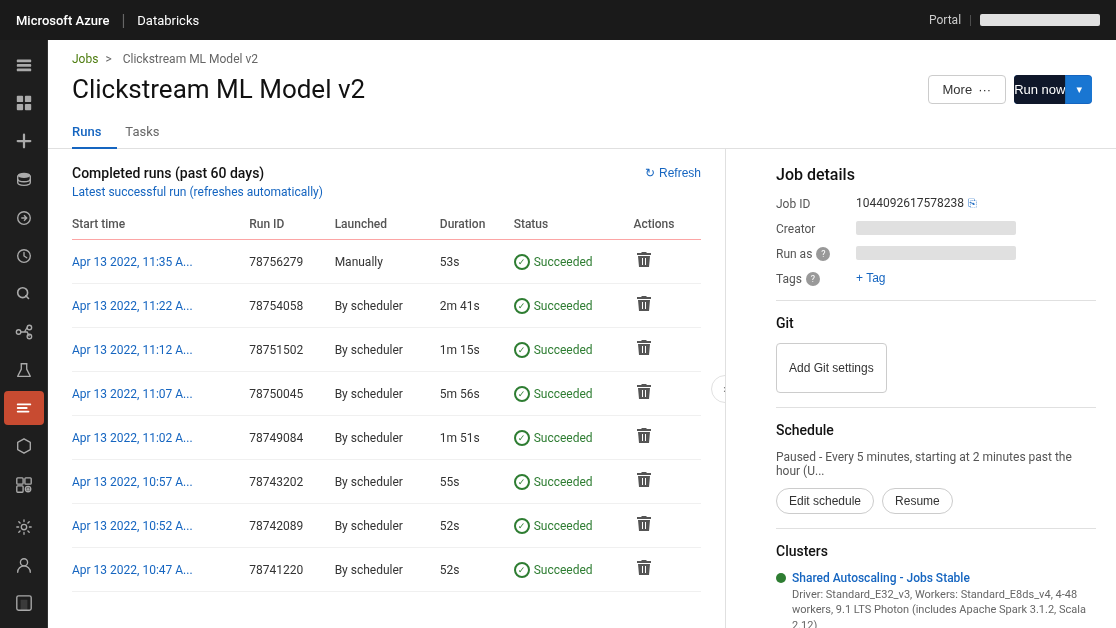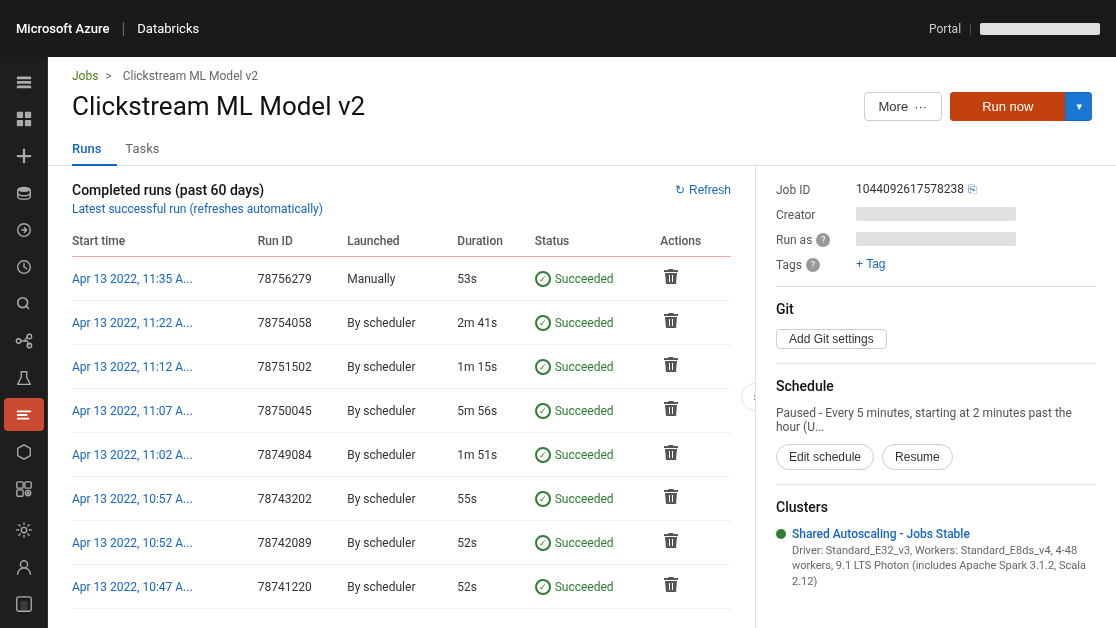--- a/index.html
+++ b/index.html
@@ -2,21 +2,21 @@
 <html><head>
   <meta charset="utf-8">
   <style>
     * { box-sizing: border-box; margin: 0; padding: 0; }
     body { font-family: -apple-system, BlinkMacSystemFont, 'Segoe UI', Roboto, sans-serif; background: #1a1a1a; color: #333; font-size: 13px; width: 1116px; height: 628px; overflow: hidden; display: flex; flex-direction: column; }
 
     
     .top-nav {
       background: #1a1a1a;
       color: #fff;
-      height: 57px;
+      height: 40px;
       display: flex;
       align-items: center;
       padding: 0 16px;
       gap: 12px;
       flex-shrink: 0;
     }
     .top-nav-brand { font-size: 13px; font-weight: 500; color: #fff; display: flex; align-items: center; gap: 8px; }
     .top-nav-divider { color: #666; font-size: 16px; }
     .top-nav-databricks { font-size: 13px; color: #fff; }
     .top-nav-right { margin-left: auto; display: flex; align-items: center; gap: 8px; font-size: 12px; color: #ccc; }
@@ -101,22 +101,22 @@
       align-items: center;
       padding: 0;
       border: none;
       border-radius: 4px;
       background: #1565c0;
       cursor: pointer;
       font-size: 13px;
       color: #fff;
     }
     .btn-run-now-main {
-      padding: 7px 32px;
-      background: #c2410c;
+      padding: 7px 0;
+      background: #0f172a;
       border: none;
       color: #fff;
       cursor: pointer;
       font-size: 13px;
       border-radius: 4px 0 0 4px;
     }
     .btn-run-now-dropdown {
       padding: 7px 10px;
       background: #1976d2;
       border: none;
@@ -143,20 +143,21 @@
       border-bottom: 2px solid transparent;
       margin-bottom: -1px;
     }
     .tab.active { color: #1565c0; border-bottom: 2px solid #1565c0; font-weight: 500; }
 
     
     .split-layout {
       display: flex;
       flex: 1;
       overflow: hidden;
+      gap: 30px;
     }
 
     
     .left-panel {
       flex: 1;
       padding: 16px 24px;
       overflow-y: auto;
       border-right: 1px solid #e0e0e0;
       position: relative;
     }
@@ -244,21 +245,21 @@
     .detail-value { font-size: 12px; color: #333; display: flex; align-items: center; gap: 4px; }
     .detail-value-blur { background: #e0e0e0; border-radius: 2px; height: 14px; width: 160px; }
     .copy-icon { color: #1565c0; cursor: pointer; font-size: 11px; }
     .help-icon { width: 14px; height: 14px; border-radius: 50%; background: #999; color: #fff; font-size: 9px; display: inline-flex; align-items: center; justify-content: center; cursor: pointer; }
     .tag-btn { display: flex; align-items: center; gap: 4px; color: #1565c0; cursor: pointer; font-size: 12px; background: none; border: none; }
 
     .divider { border: none; border-top: 1px solid #e0e0e0; margin: 14px 0; }
 
     .git-section .section-title { font-size: 14px; font-weight: 500; }
     .add-git-btn {
-      padding: 2px 12px;
+      padding: 17px 12px;
       border: 1px solid #ccc;
       border-radius: 4px;
       background: #fff;
       cursor: pointer;
       font-size: 12px;
       color: #333;
     }
 
     .schedule-section .section-title { font-size: 14px; font-weight: 500; }
     .schedule-desc { font-size: 12px; color: #555; margin-bottom: 10px; }
@@ -640,20 +641,21 @@
       </button>
     </td>
   </tr>
             </tbody>
         </table>
 
         <div class="expand-arrow">›</div>
       </div>
 
       <div class="right-panel">
+        <div class="section-title">Job details</div>
 
         <div class="detail-row">
           <div class="detail-label">Job ID</div>
           <div class="detail-value">
             <span>1044092617578238</span>
             <span class="copy-icon">⎘</span>
           </div>
         </div>
 
         <div class="detail-row">

